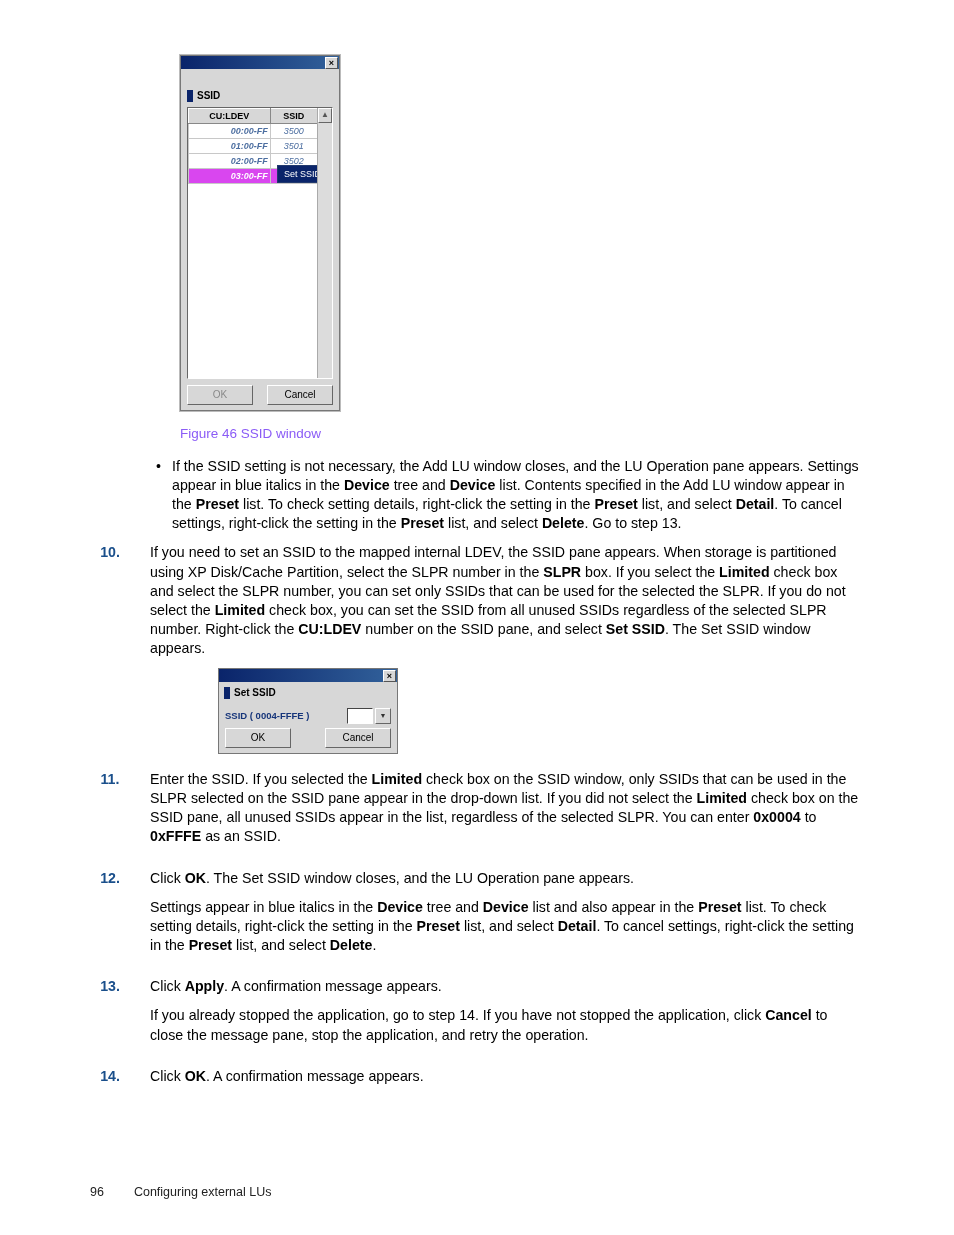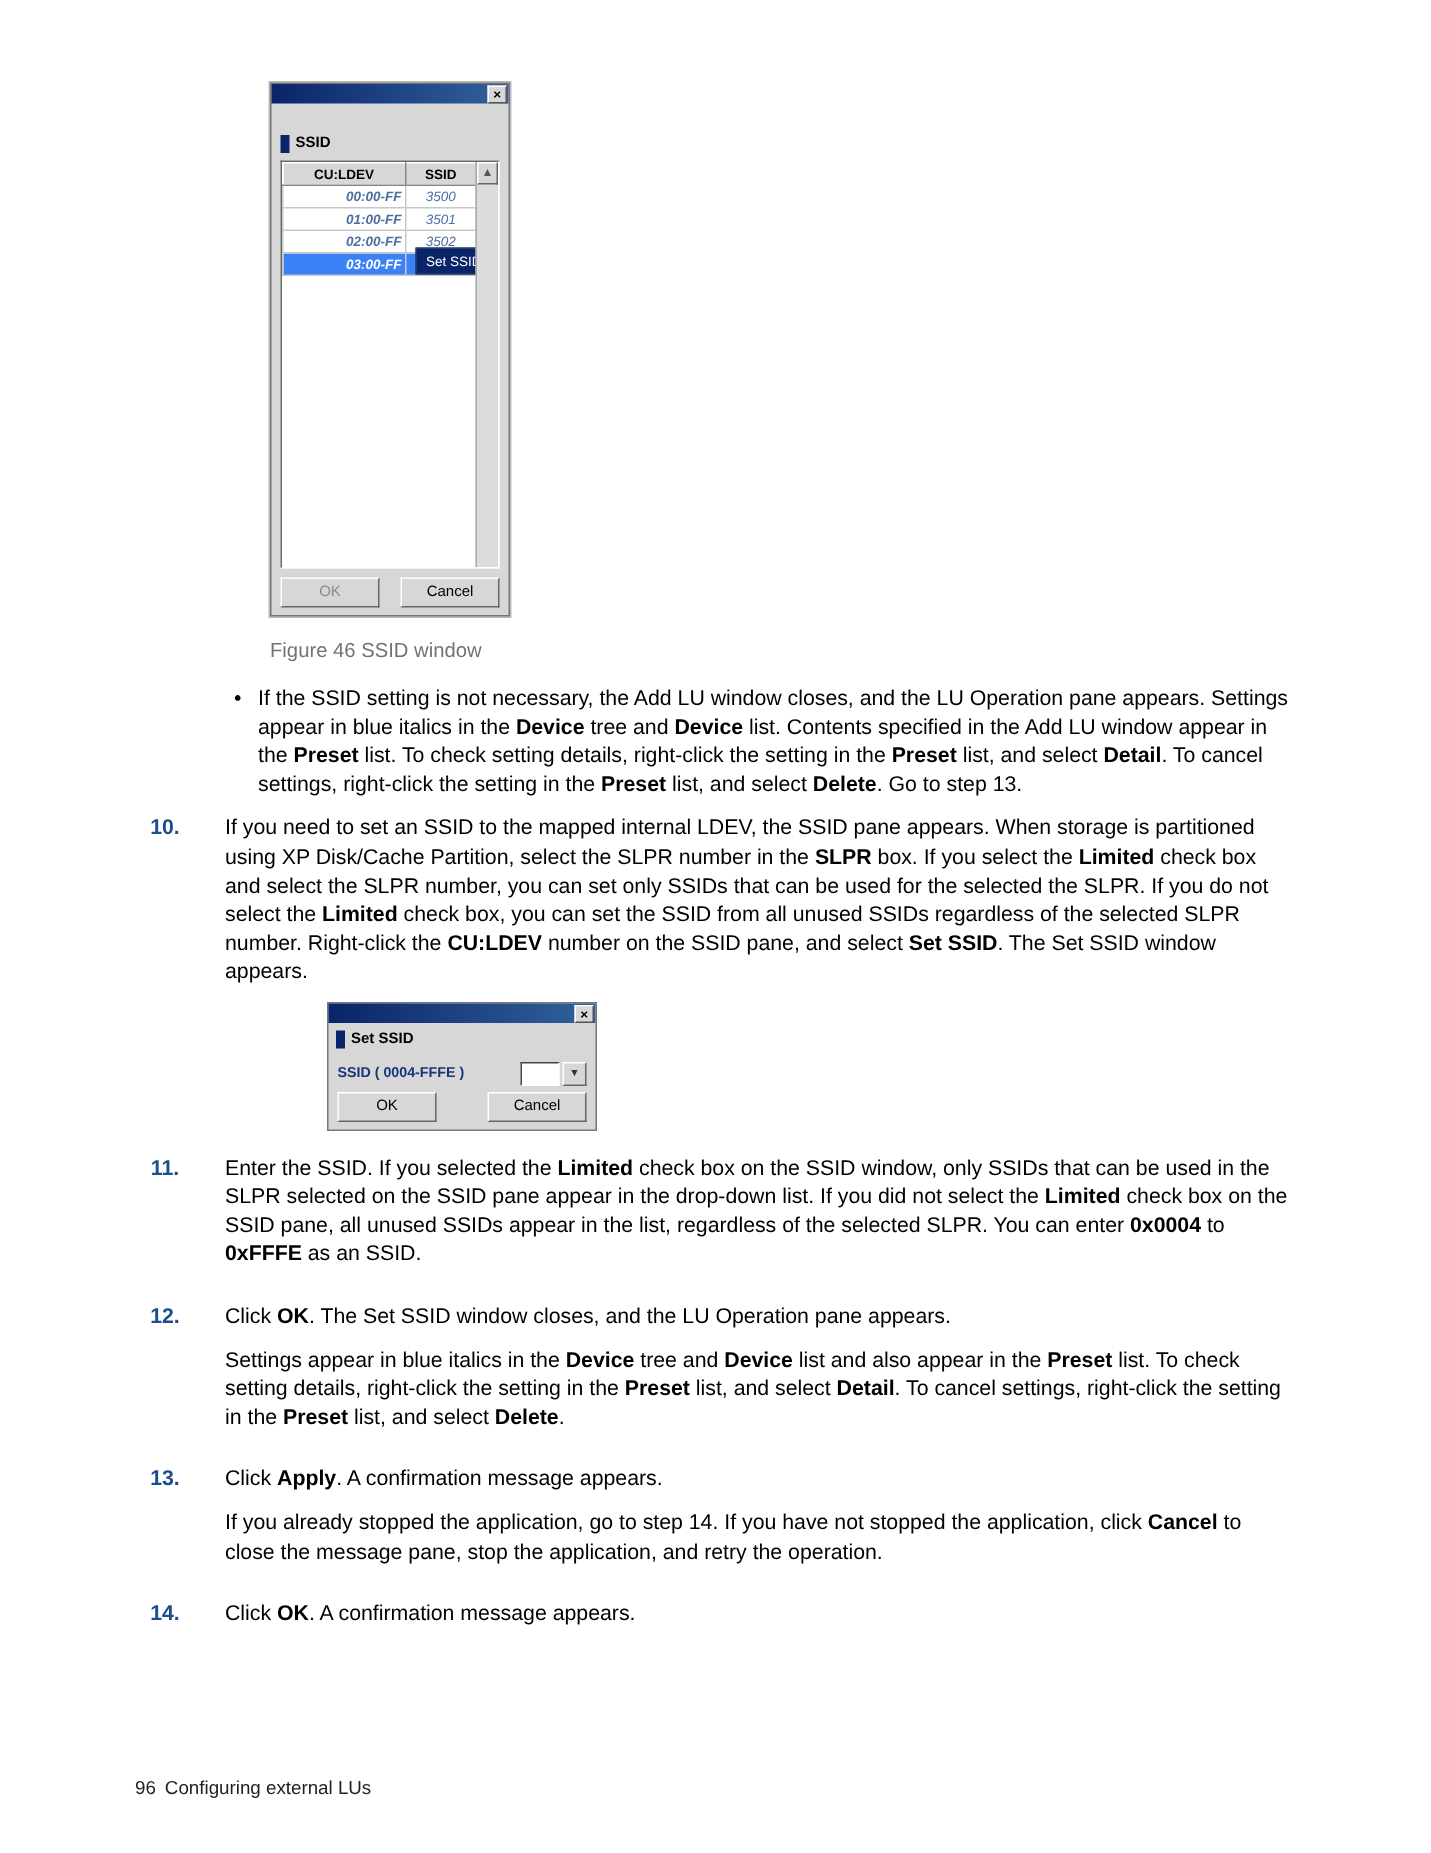--- a/index.html
+++ b/index.html
@@ -79,21 +79,21 @@
   }
   .tbl td {
     border:1px solid #c8c8c8;
     padding:1px 2px;
     text-align:center;
     color:#4c6ea0;
     font-style:italic;
     background:#fff;
   }
   .tbl tr.sel td {
-    background:#3b82f6;
+    background:#d946ef;
     color:#fff;
     font-style:italic;
   }
   .tbl tr.sel td.first { text-align:right;}
   .tbl td.first { text-align:right;font-weight:bold; }
   .scrollbar {
     position:absolute; top:0; right:0; width:14px; height:100%;
     background:#dcdcdc;
     border-left:1px solid #aaa;
   }
@@ -119,21 +119,21 @@
     background:#d7d7d7;
     border:1px solid #fff;
     border-right-color:#666; border-bottom-color:#666;
     font-size:10px;
     display:flex; align-items:center; justify-content:center;
   }
   .winbtn.dis { color:#8a8a8a; }
   
   .figcap {
     margin: 14px 0 14px 90px;
-    color:#737373;
+    color:#8b5cf6;
     font-size:13.5px;
   }
   
   ol.steps { list-style:none; padding:0; margin:0; }
   ol.steps > li {
     display:flex;
     margin-bottom:12px;
   }
   ol.steps > li .num {
     width:40px; flex:none;
@@ -178,21 +178,21 @@
     border-right-color:#666; border-bottom-color:#666;
     margin-left:2px;
     display:flex; align-items:center; justify-content:center;
     font-size:7px; color:#333;
   }
   .dlg2 .btnbar { padding:0 6px 5px 6px; margin-top:0;}
   
   .footer {
     position:absolute; left:90px; bottom:34px;
     font-size:12.5px; color:#222;
-    display:flex; gap:6px;
+    display:flex; gap:30px;
   }
 </style>
 </head>
 <body>
 
 <div class="page">
 
   <div class="dlg1">
     <div class="dlg-titlebar">
       <div class="closebox">×</div>

